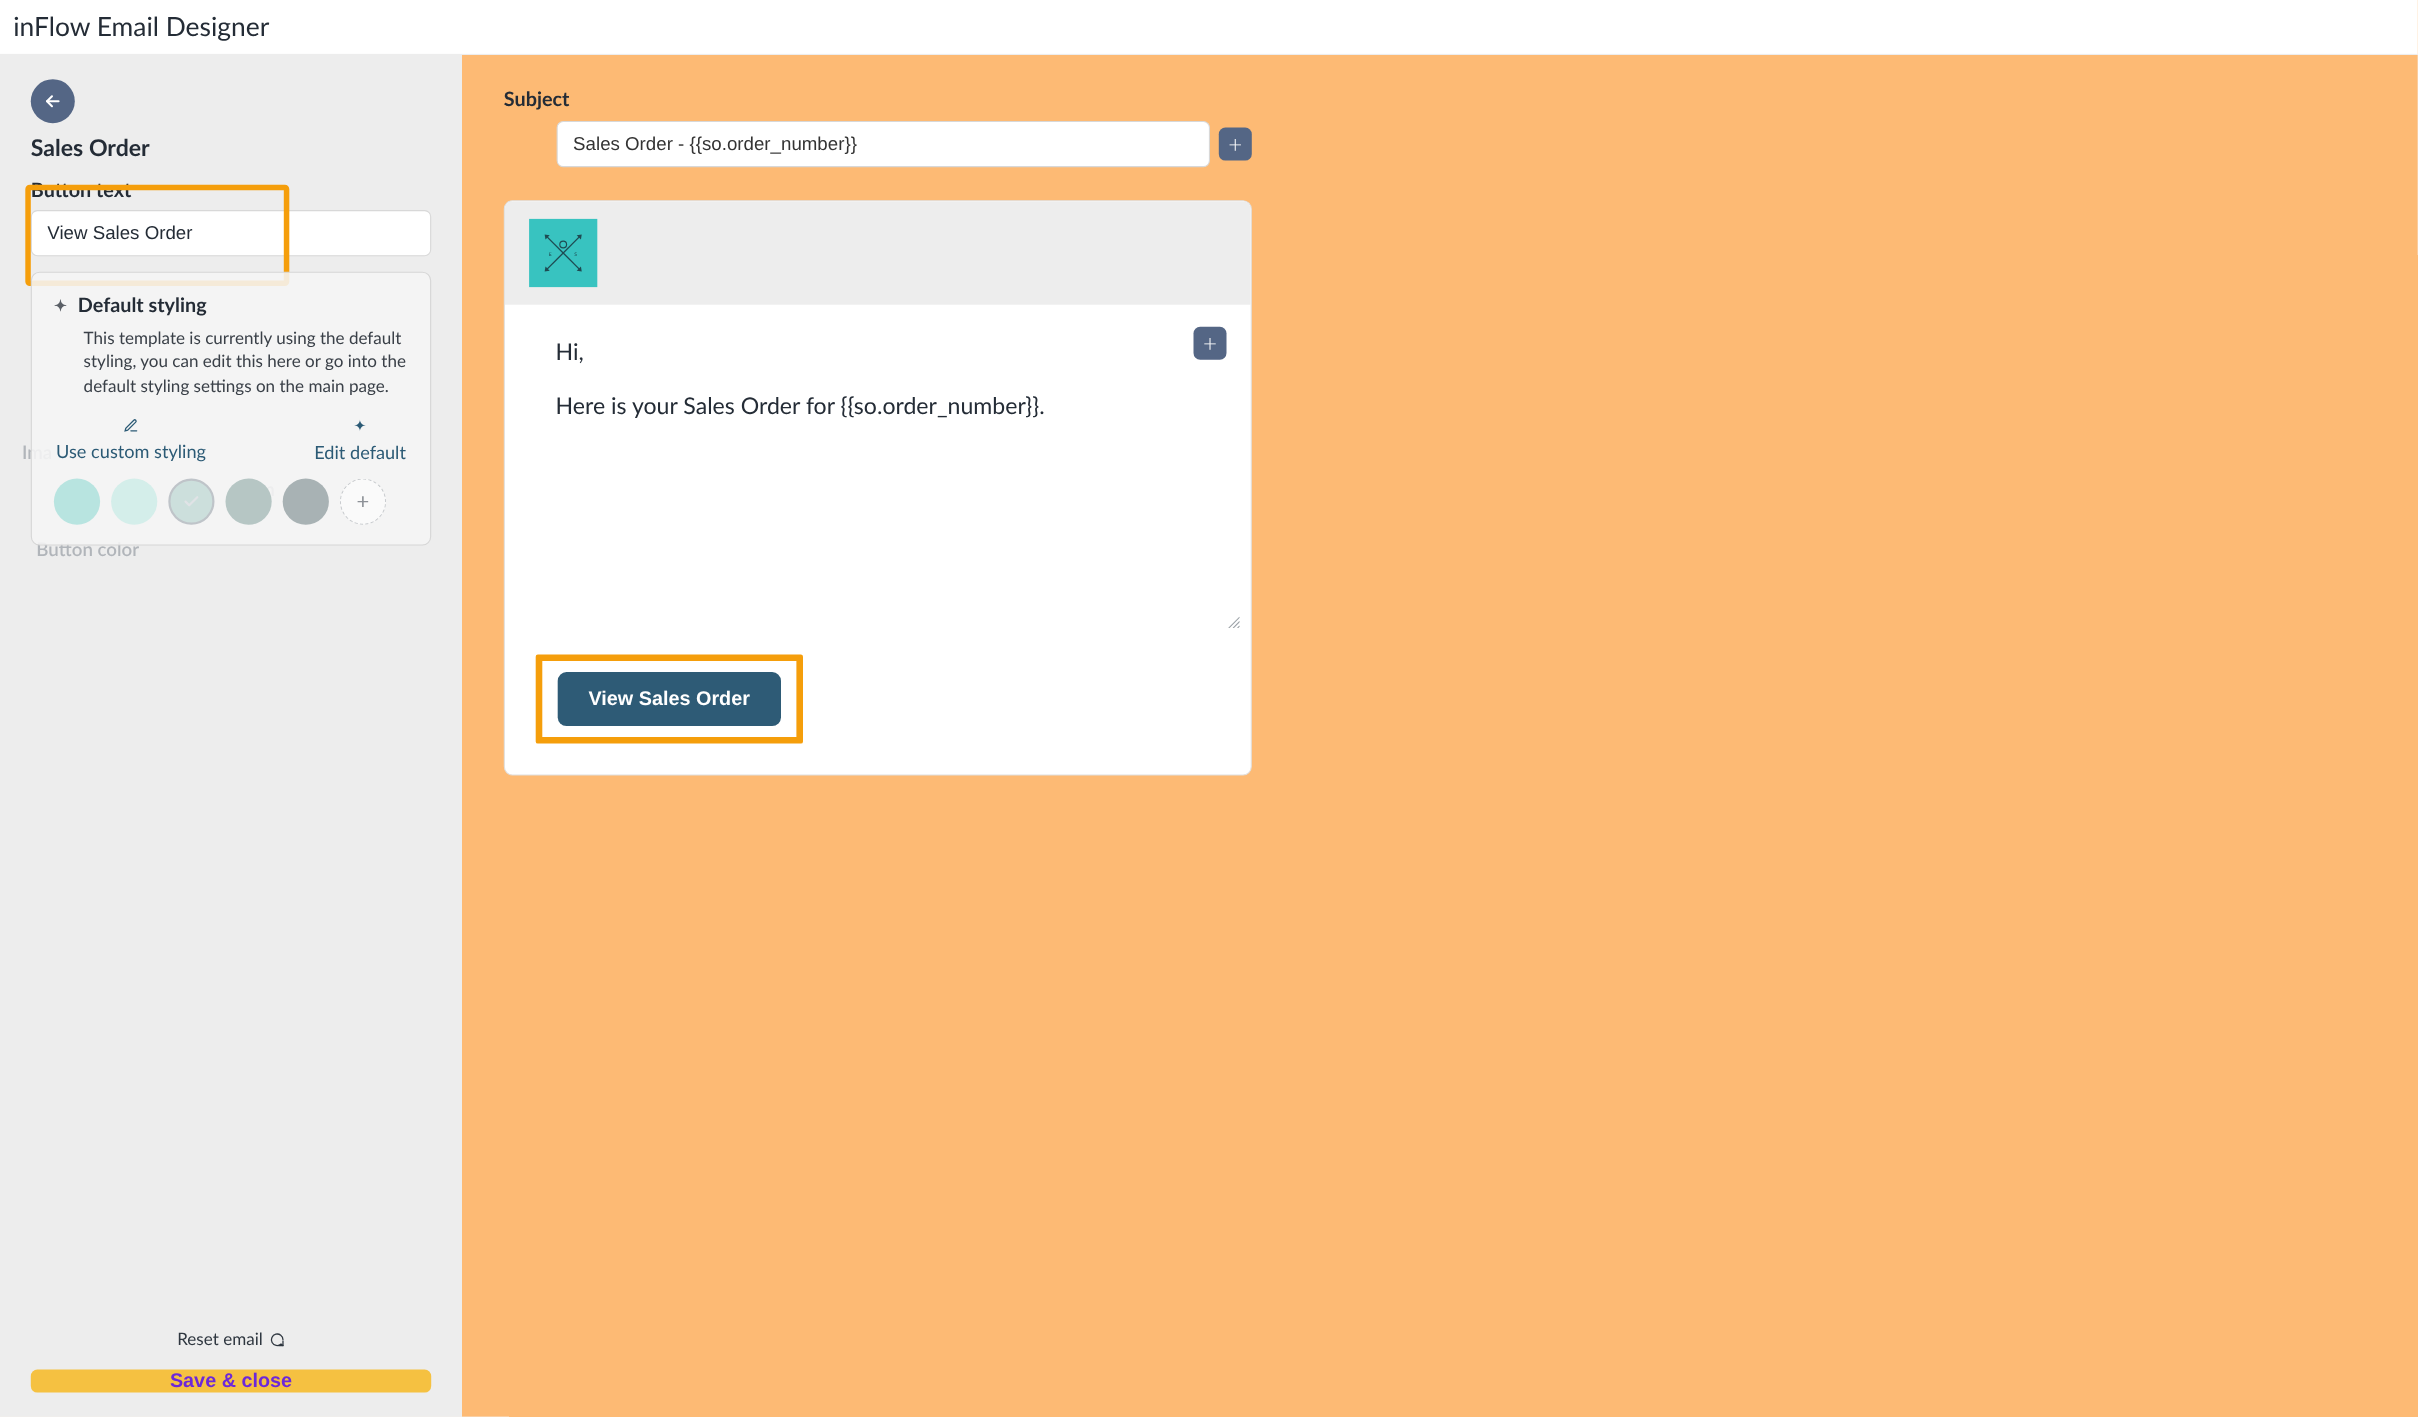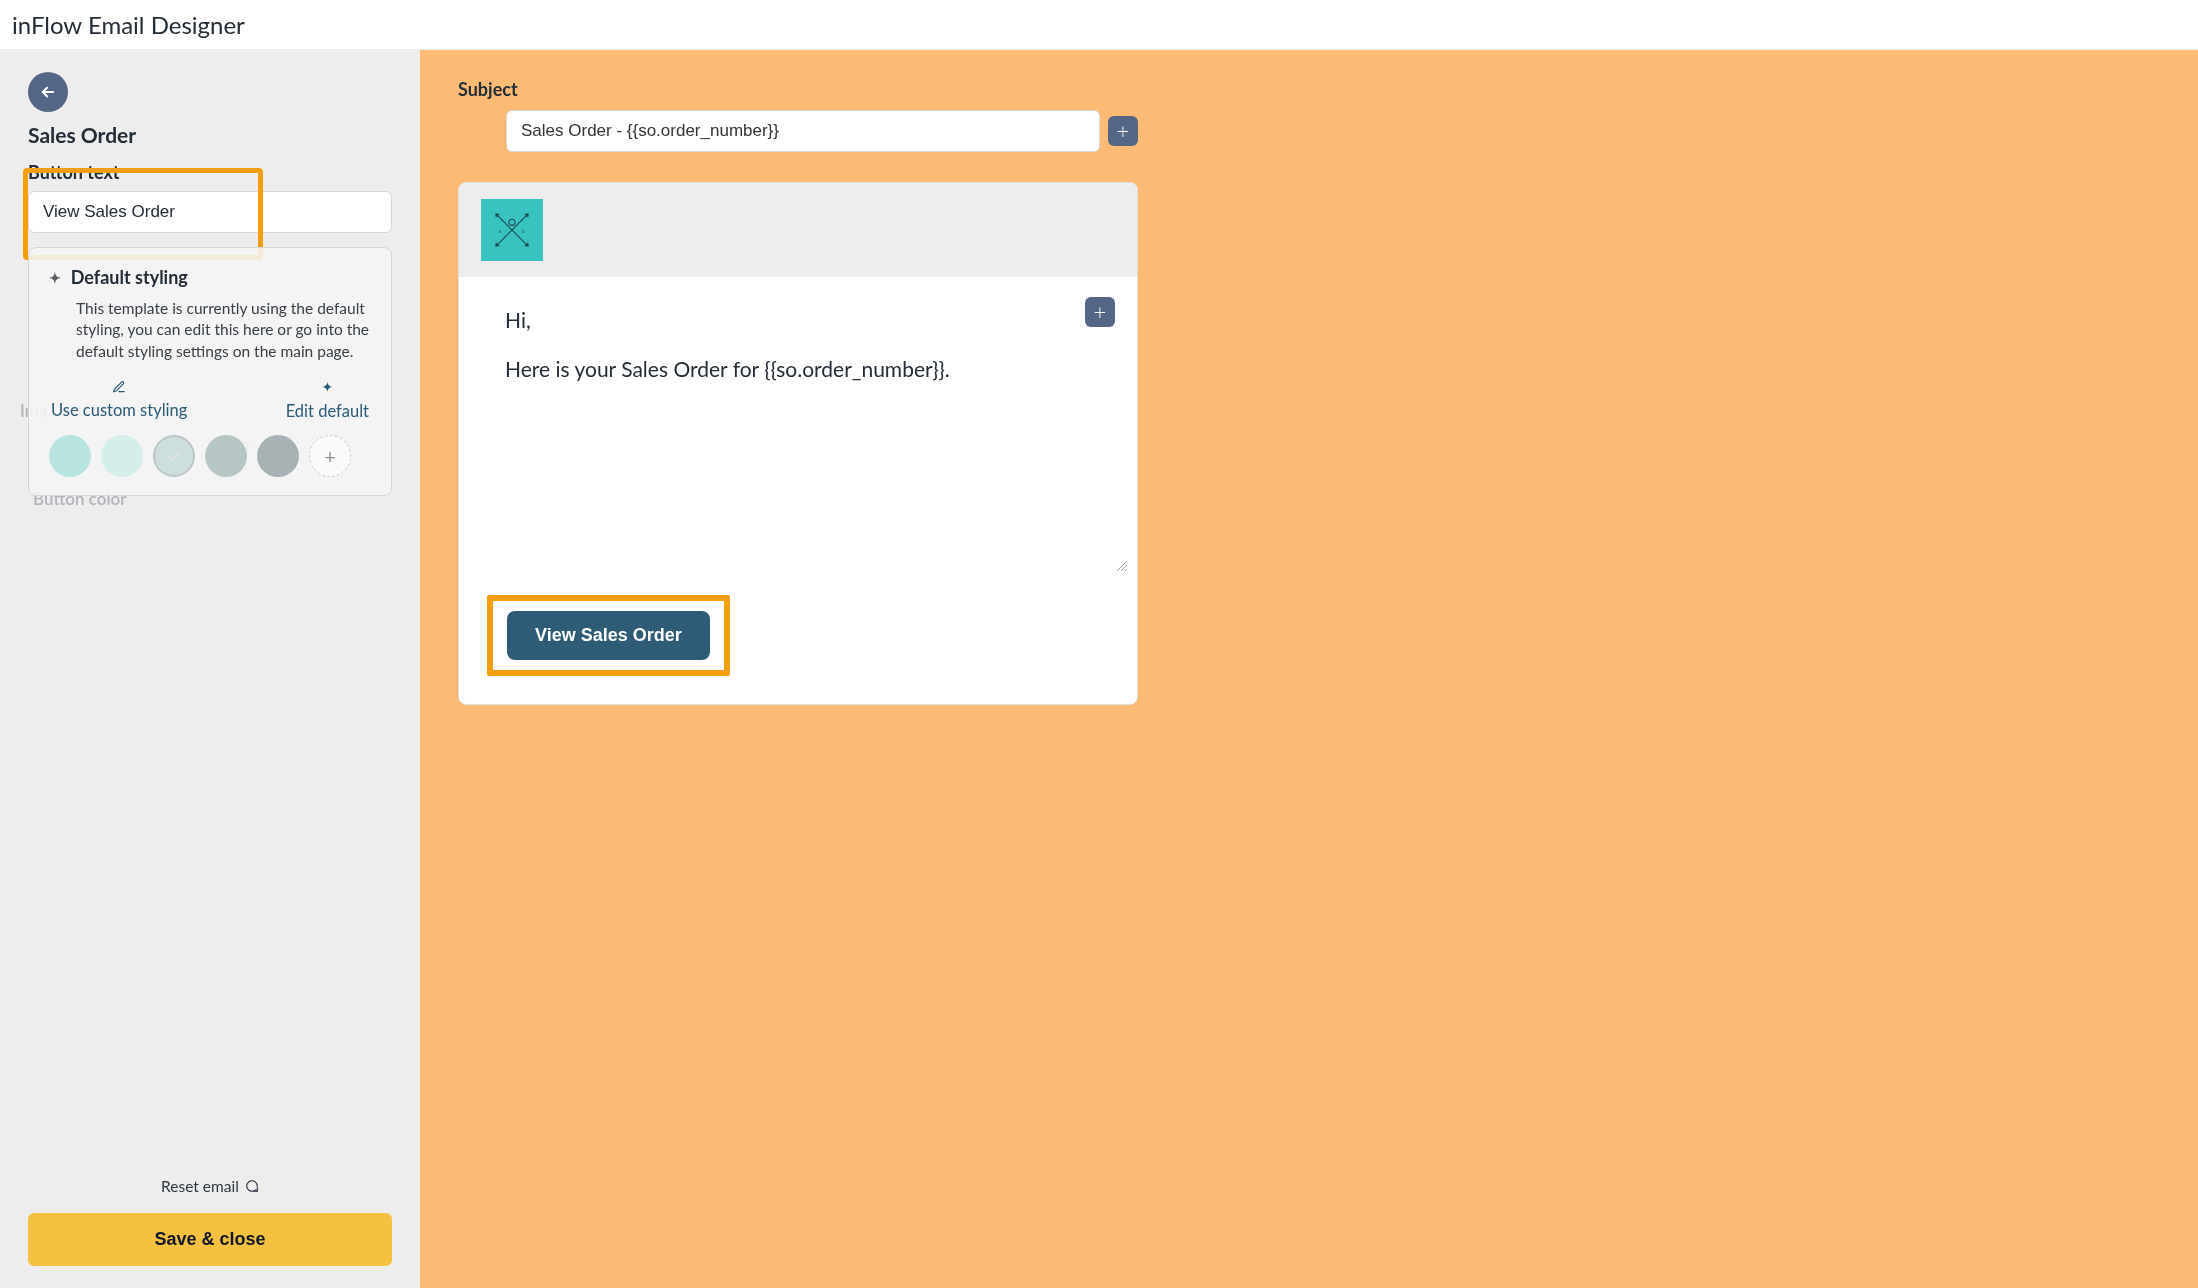--- a/index.html
+++ b/index.html
@@ -157,24 +157,23 @@
       color: #2f3740;
       cursor: pointer;
       margin-bottom: 18px;
     }
     .reset-link svg { width: 14px; height: 14px; stroke: #2f3740; }
     .save-btn {
       width: 100%;
       background: #f5c141;
       border: none;
       border-radius: 6px;
-      padding: 16px;
-      font-size: 18px;
-      font-weight: 700;
-      color: #0f172a;
+      font-size: 18px;
+      font-weight: 700;
+      color: #6d28d9;
       cursor: pointer;
     }
 
     .canvas {
       flex: 1;
       padding: 28px 38px;
       background: #fdba74;
     }
     .subject-block { max-width: 680px; }
     .subject-label {

